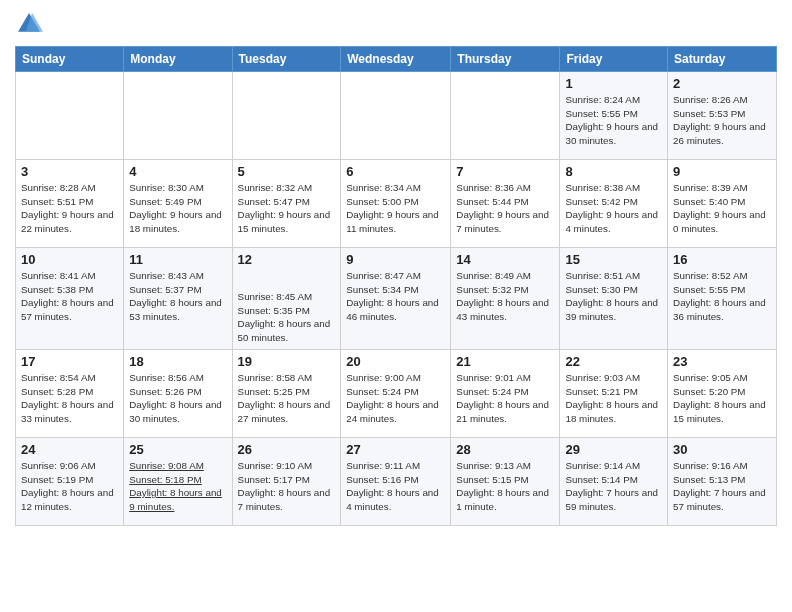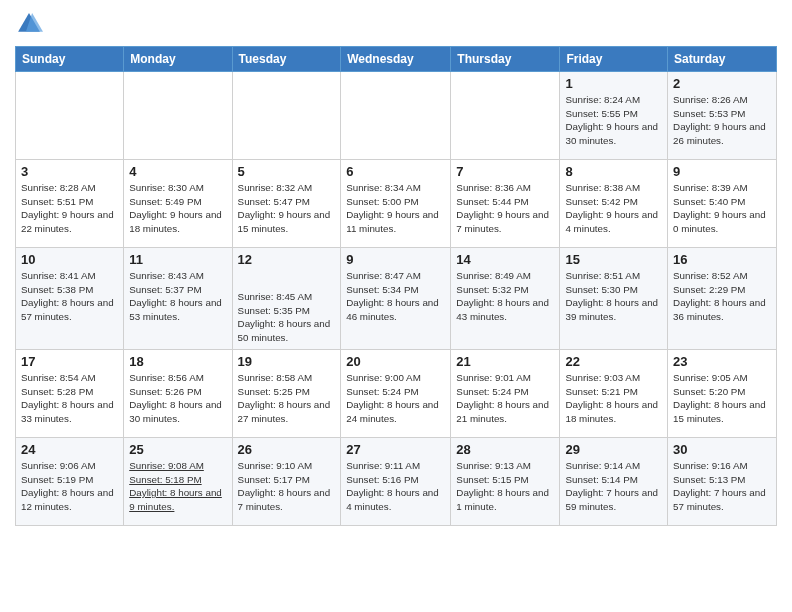--- a/index.html
+++ b/index.html
@@ -224,21 +224,21 @@
           </td>
           <td>
             <span class="day-num">15</span>
             <div class="day-info" style="white-space: pre-line;">Sunrise: 8:51 AM
 Sunset: 5:30 PM
 Daylight: 8 hours and 39 minutes.</div>
           </td>
           <td>
             <span class="day-num">16</span>
             <div class="day-info" style="white-space: pre-line;">Sunrise: 8:52 AM
-Sunset: 2:29 PM
+Sunset: 5:55 PM
 Daylight: 8 hours and 36 minutes.</div>
           </td>
         </tr>
         <tr>
           <td>
             <span class="day-num">17</span>
             <div class="day-info" style="white-space: pre-line;">Sunrise: 8:54 AM
 Sunset: 5:28 PM
 Daylight: 8 hours and 33 minutes.</div>
           </td>

